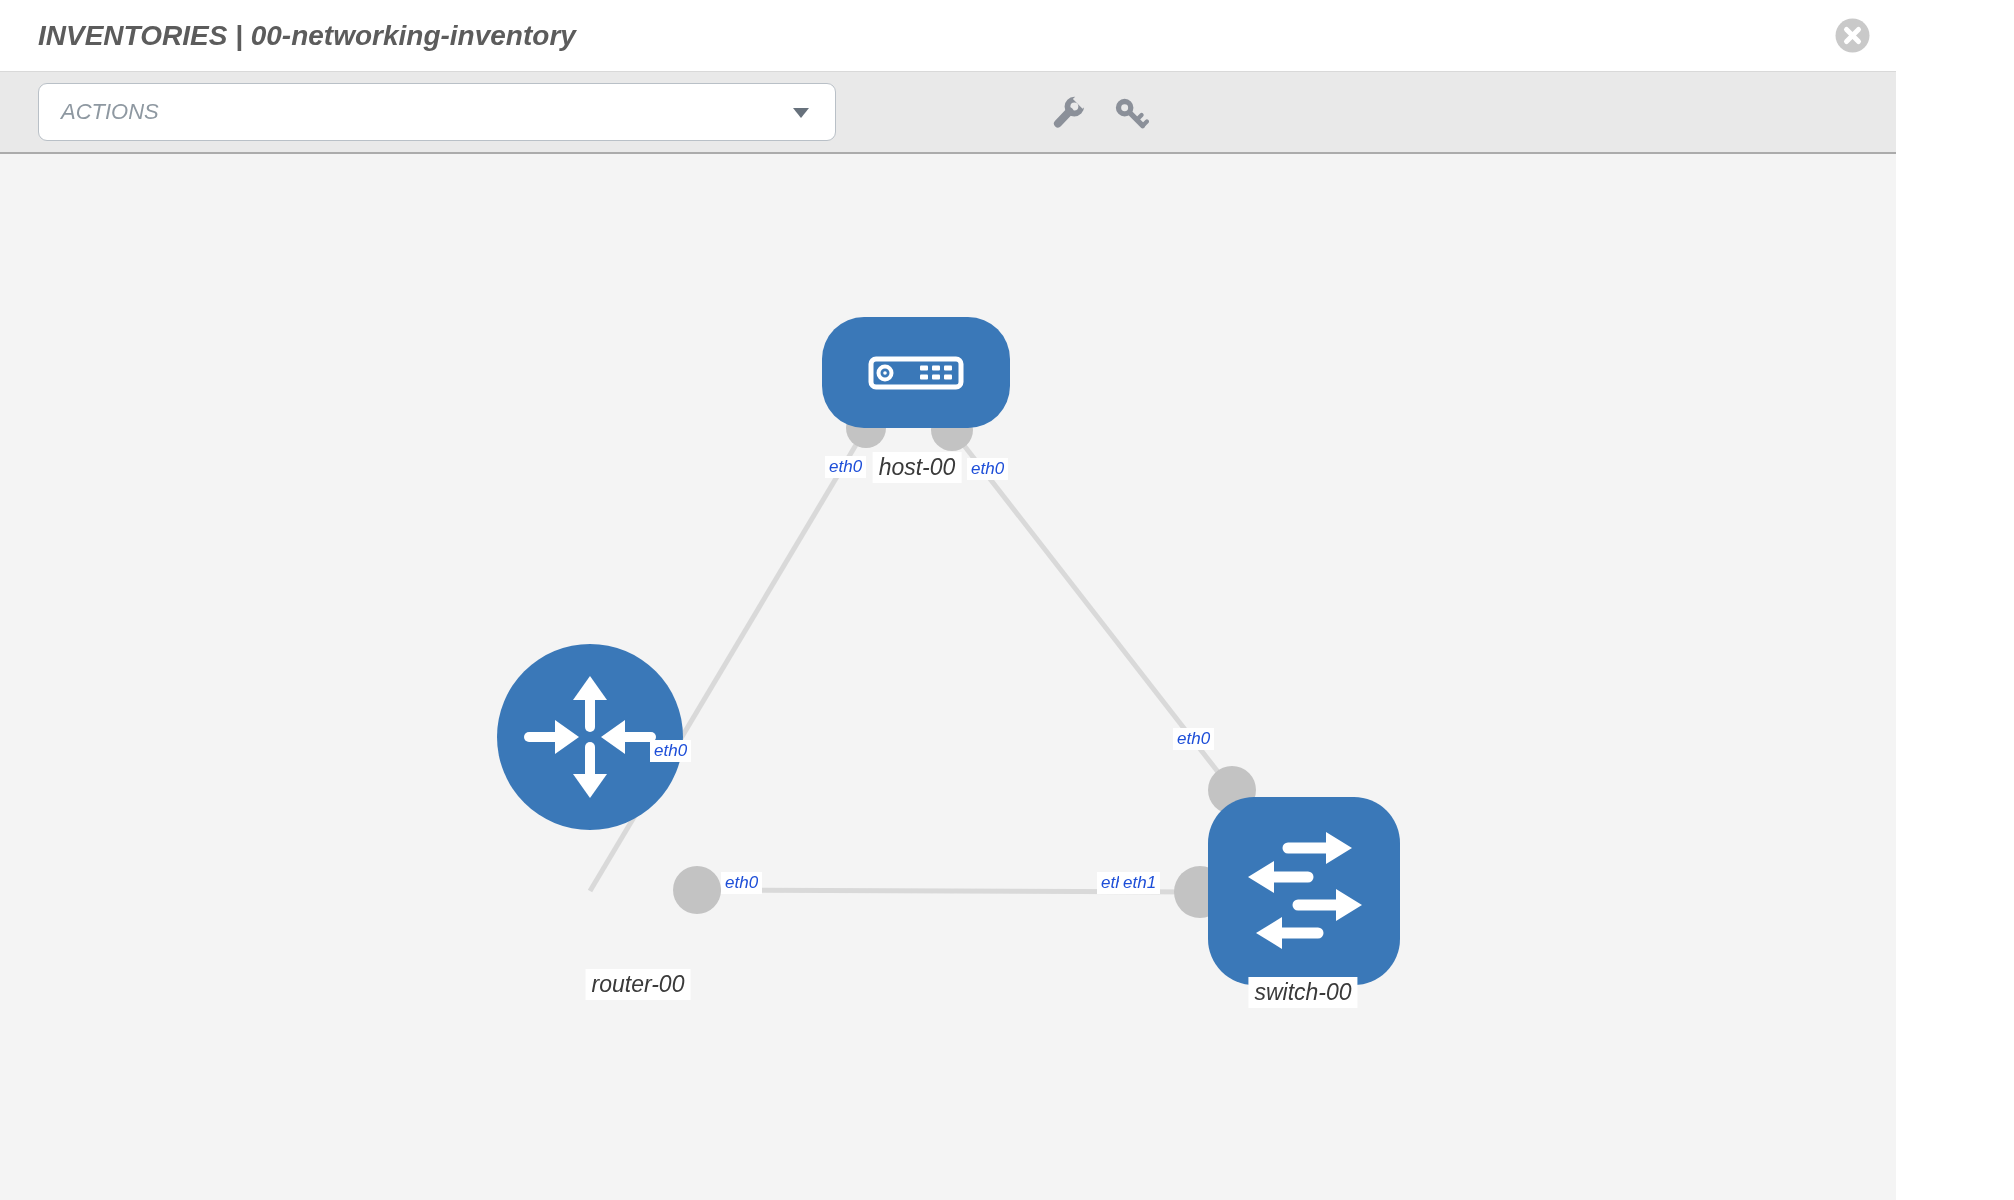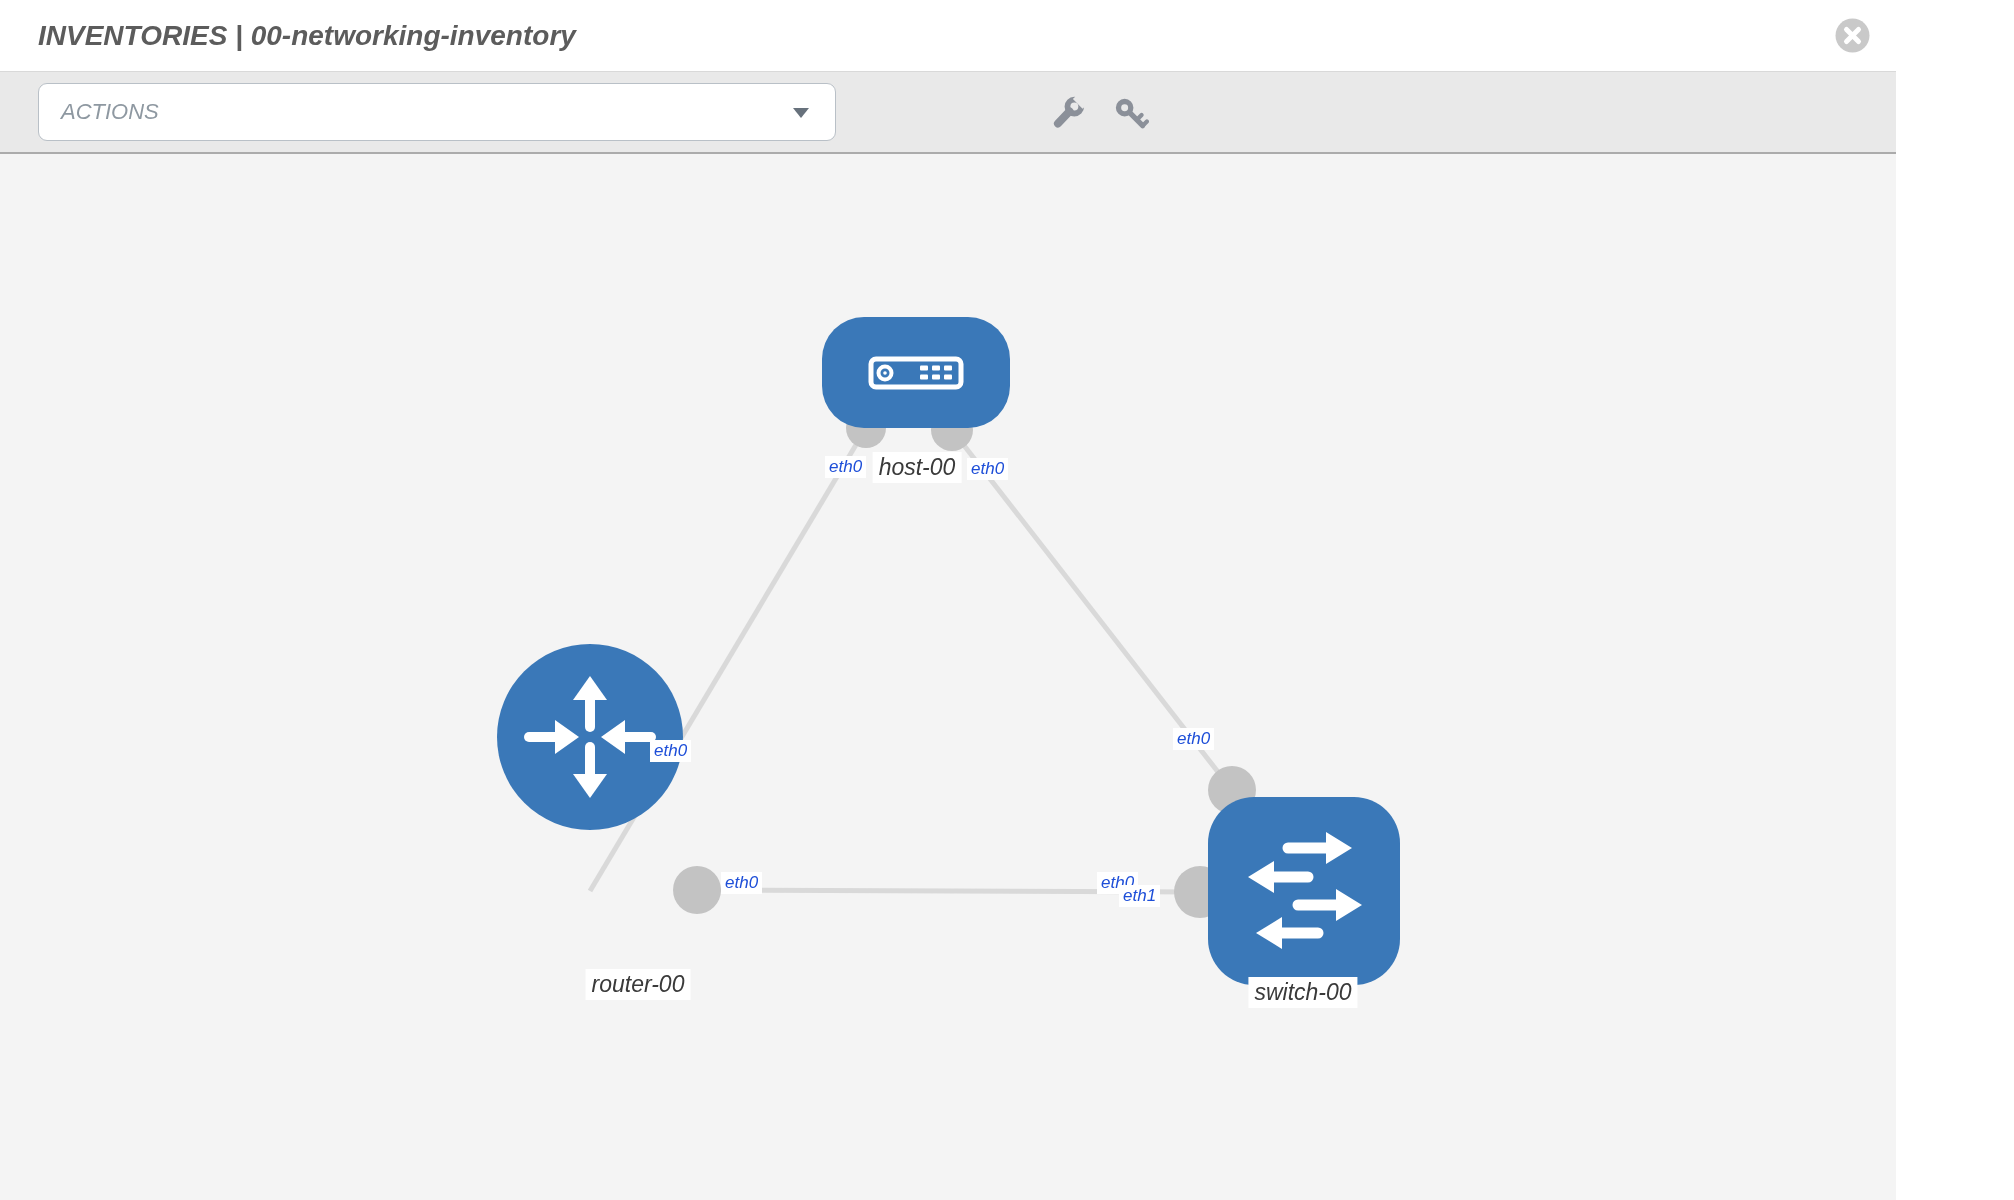--- a/index.html
+++ b/index.html
@@ -24,21 +24,21 @@
   
   .canvas{position:relative;width:2014px;height:1046px;background:#f4f4f4;overflow:hidden;}
   .links{position:absolute;left:0;top:0;z-index:1;}
   .port{position:absolute;border-radius:50%;background:#c3c3c3;z-index:2;}
   .node{position:absolute;background:#3A78B8;z-index:3;display:flex;align-items:center;justify-content:center;cursor:pointer;}
   .node-host{left:822px;top:163px;width:188px;height:111px;border-radius:42px;}
   .node-router{left:497px;top:490px;width:186px;height:186px;border-radius:50%;}
   .node-switch{left:1208px;top:643px;width:192px;height:188px;border-radius:46px;}
   .nlabel{position:absolute;z-index:4;transform:translateX(-50%);background:#fff;color:#3a3a3a;font-size:23px;padding:2px 6px;white-space:nowrap;}
   .ilabel{position:absolute;z-index:4;background:#fff;color:#1d4ed8;font-size:17px;padding:1px 4px;white-space:nowrap;}
-  .ilabel.front{z-index:5;margin-top:13px;}
+  .ilabel.front{z-index:5;}
 </style>
 </head>
 <body>
 
 <div class="app">
 
   <div class="header">
     <div class="title">INVENTORIES | 00-networking-inventory</div>
     <div class="close-btn">
       <svg width="35" height="35" viewBox="0 0 35 35">

